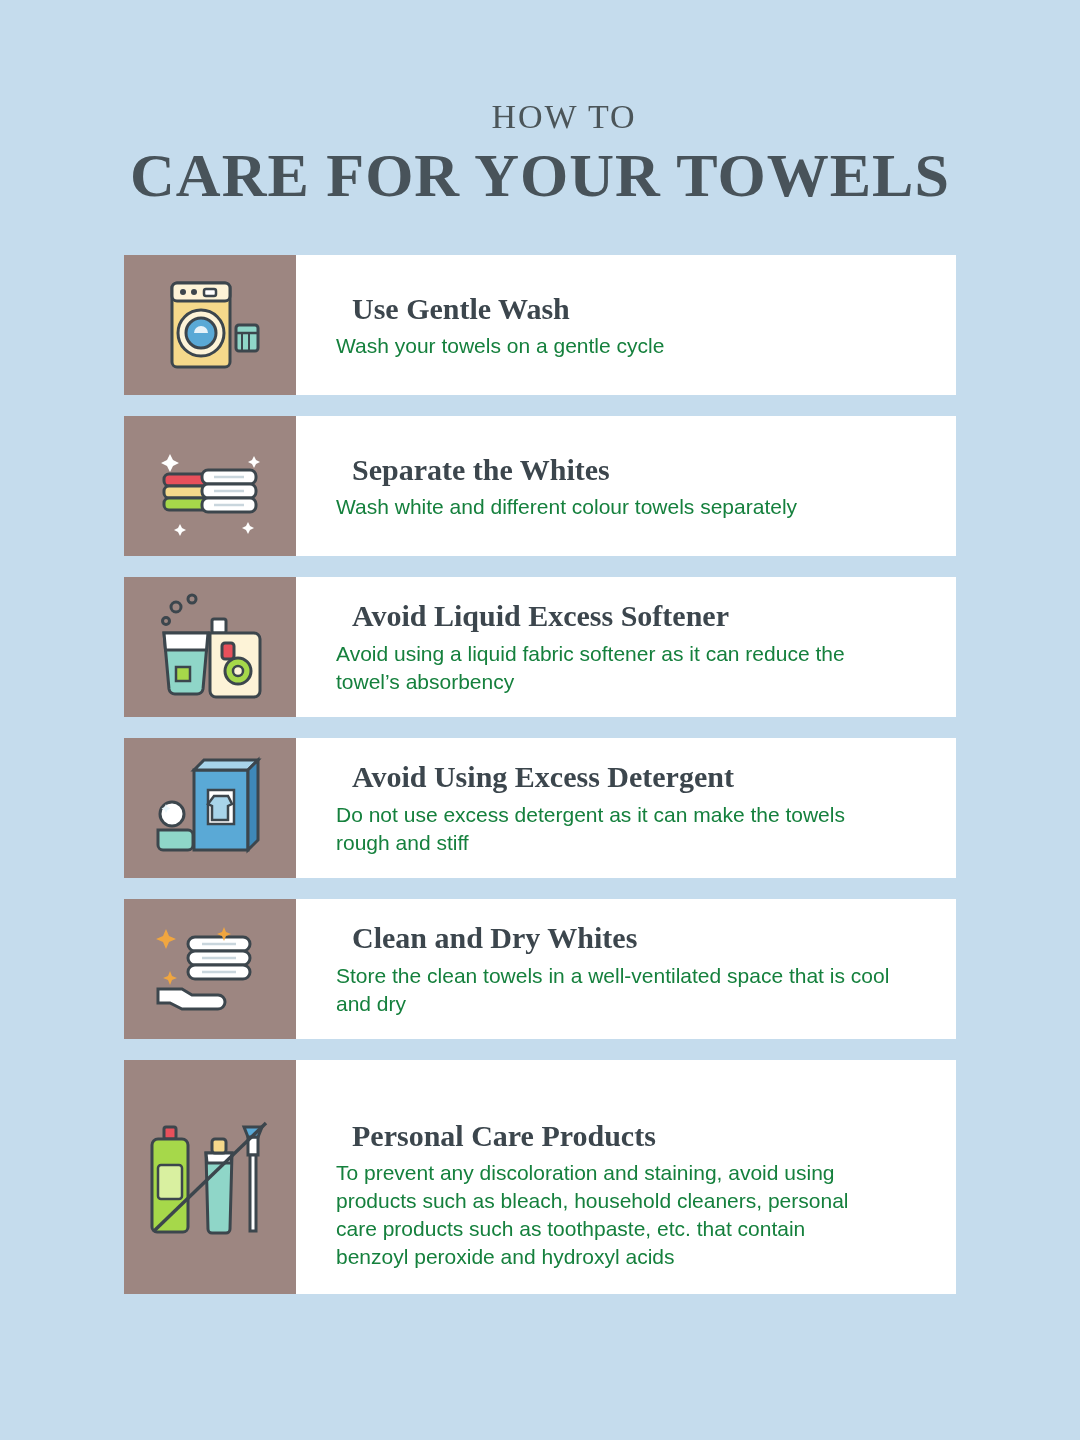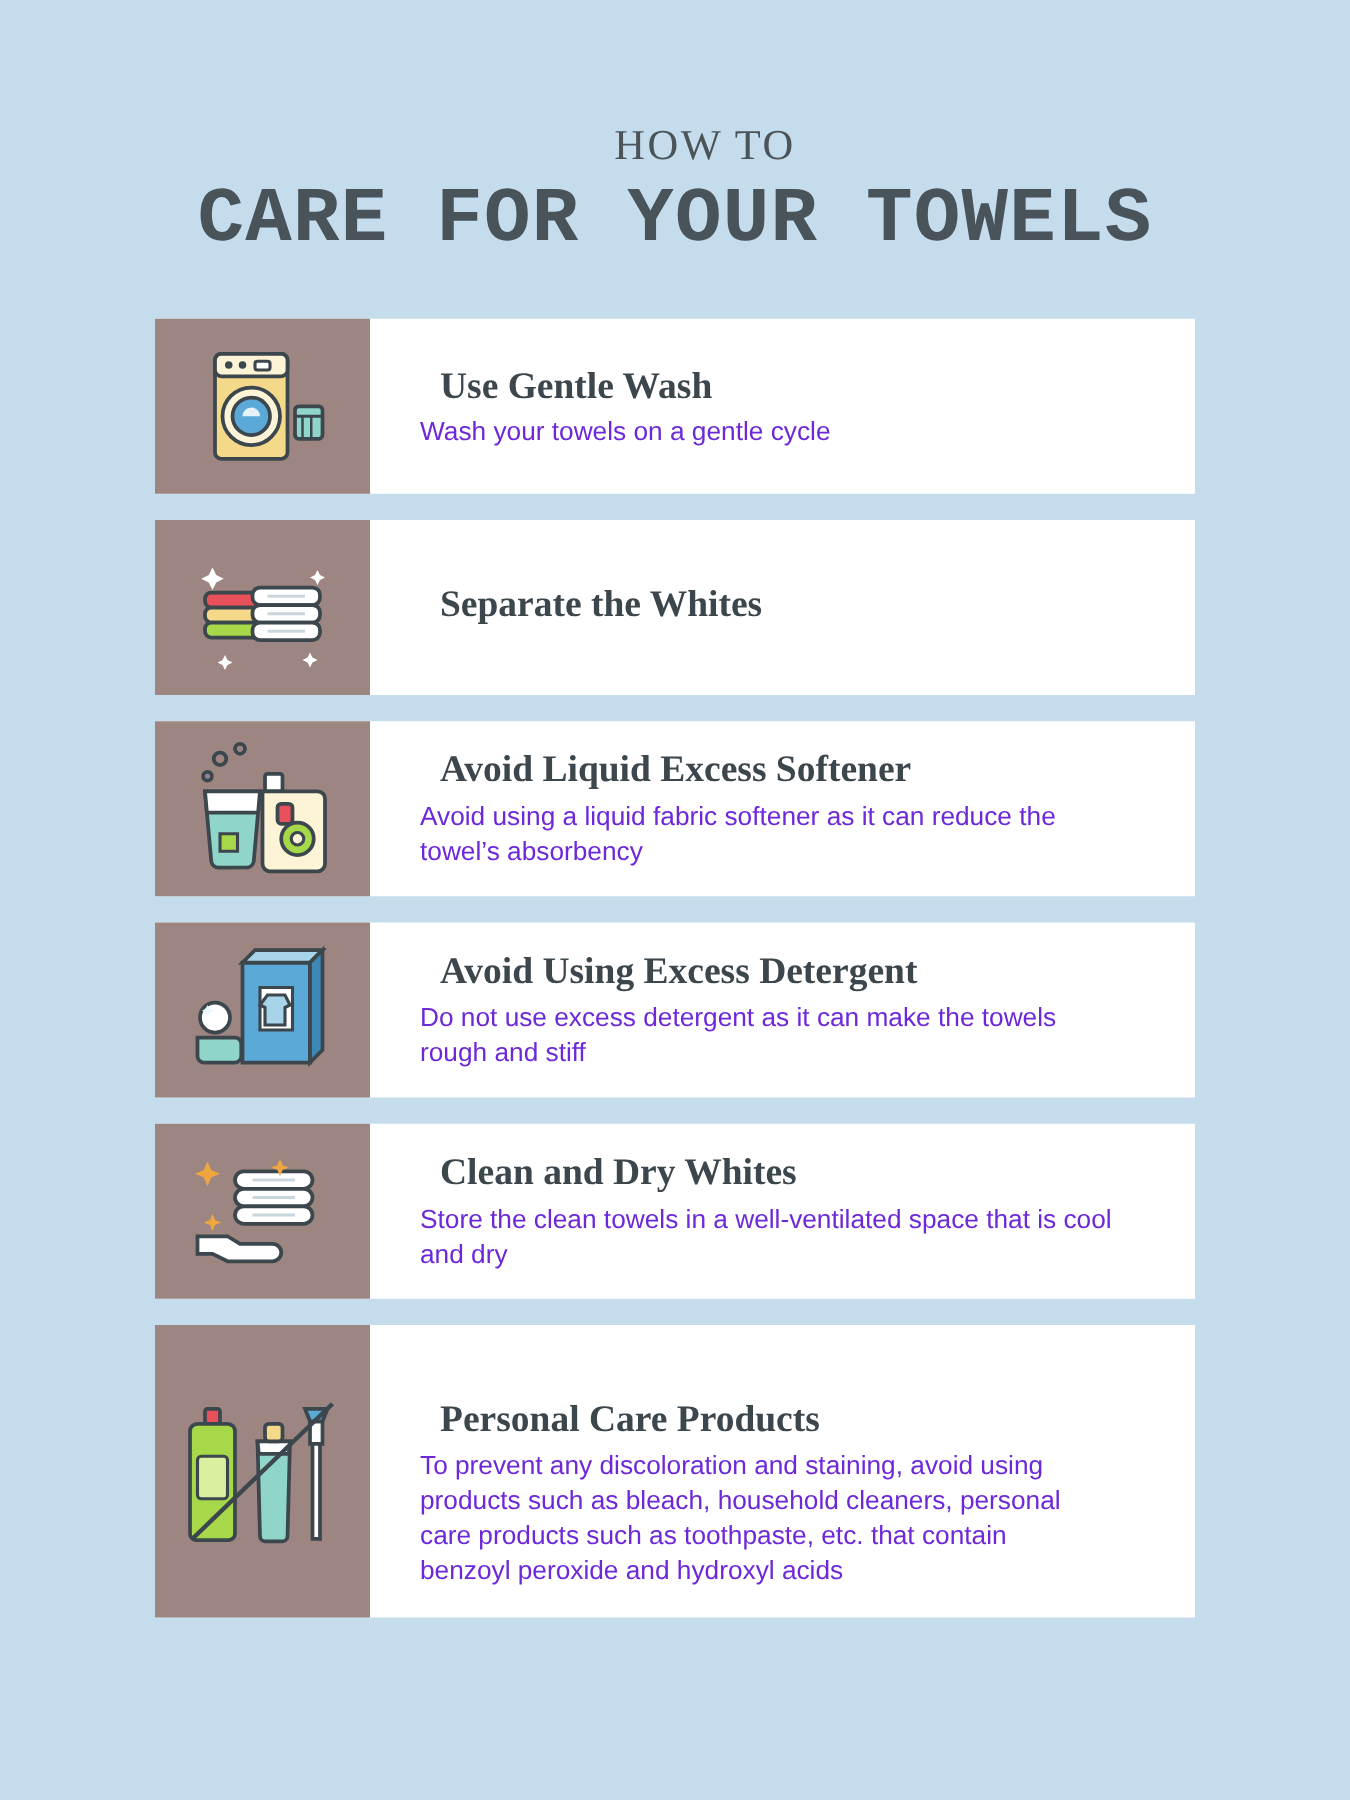--- a/index.html
+++ b/index.html
@@ -26,21 +26,21 @@
   .header .kicker {
     font-family: "Liberation Serif", serif;
     font-size: 34px;
     letter-spacing: 2px;
     color: #4b5559;
     font-weight: 400;
     line-height: 1;
     padding-left: 48px;
   }
   .header .title {
-    font-family: Liberation Mono, monospace;
+    font-family: Liberation Serif, serif;
     font-size: 62px;
     font-weight: 700;
     color: #48535a;
     letter-spacing: 1px;
     line-height: 1.15;
     margin-top: 6px;
   }
   .rows {
     margin-top: 44px;
     padding: 0 124px;
@@ -73,21 +73,21 @@
     font-family: "Liberation Serif", serif;
     font-size: 30px;
     font-weight: 700;
     color: #3c464d;
     line-height: 1.18;
     margin: 0 0 6px 16px;
   }
   .row-desc {
     font-family: "Liberation Sans", sans-serif;
     font-size: 21px;
-    color: #6d28d9;
+    color: #15803d;
     line-height: 1.34;
     margin: 0;
     max-width: 560px;
   }
   .row-6 .row-body { padding-top: 22px; padding-bottom: 22px; }
   .row-6 .row-desc { max-width: 545px; }
   svg { display: block; }
 </style>
 </head>
 <body>
@@ -138,20 +138,21 @@
             <path d="M64 47h30M64 61h30M64 75h30" stroke="#c9d6dd" stroke-width="2.5"></path>
             <path d="M20 24l3 6 6 3-6 3-3 6-3-6-6-3 6-3z" fill="#fff"></path>
             <path d="M104 26l2 4 4 2-4 2-2 4-2-4-4-2 4-2z" fill="#fff"></path>
             <path d="M30 94l2 4 4 2-4 2-2 4-2-4-4-2 4-2z" fill="#fff"></path>
             <path d="M98 92l2 4 4 2-4 2-2 4-2-4-4-2 4-2z" fill="#fff"></path>
           </svg>
         </span>
       </div>
       <div class="row-body">
         <div class="row-title">Separate the Whites</div>
+        <div class="row-desc">Wash white and different colour towels separately</div>
       </div>
     </div>
 
     <div class="row row-3">
       <div class="row-icon">
         <span>
           <svg width="120" height="120" viewBox="0 0 120 120">
             <circle cx="26" cy="20" r="5" fill="none" stroke="#3c464d" stroke-width="3"></circle>
             <circle cx="42" cy="12" r="4" fill="none" stroke="#3c464d" stroke-width="3"></circle>
             <circle cx="16" cy="34" r="3.5" fill="none" stroke="#3c464d" stroke-width="3"></circle>

